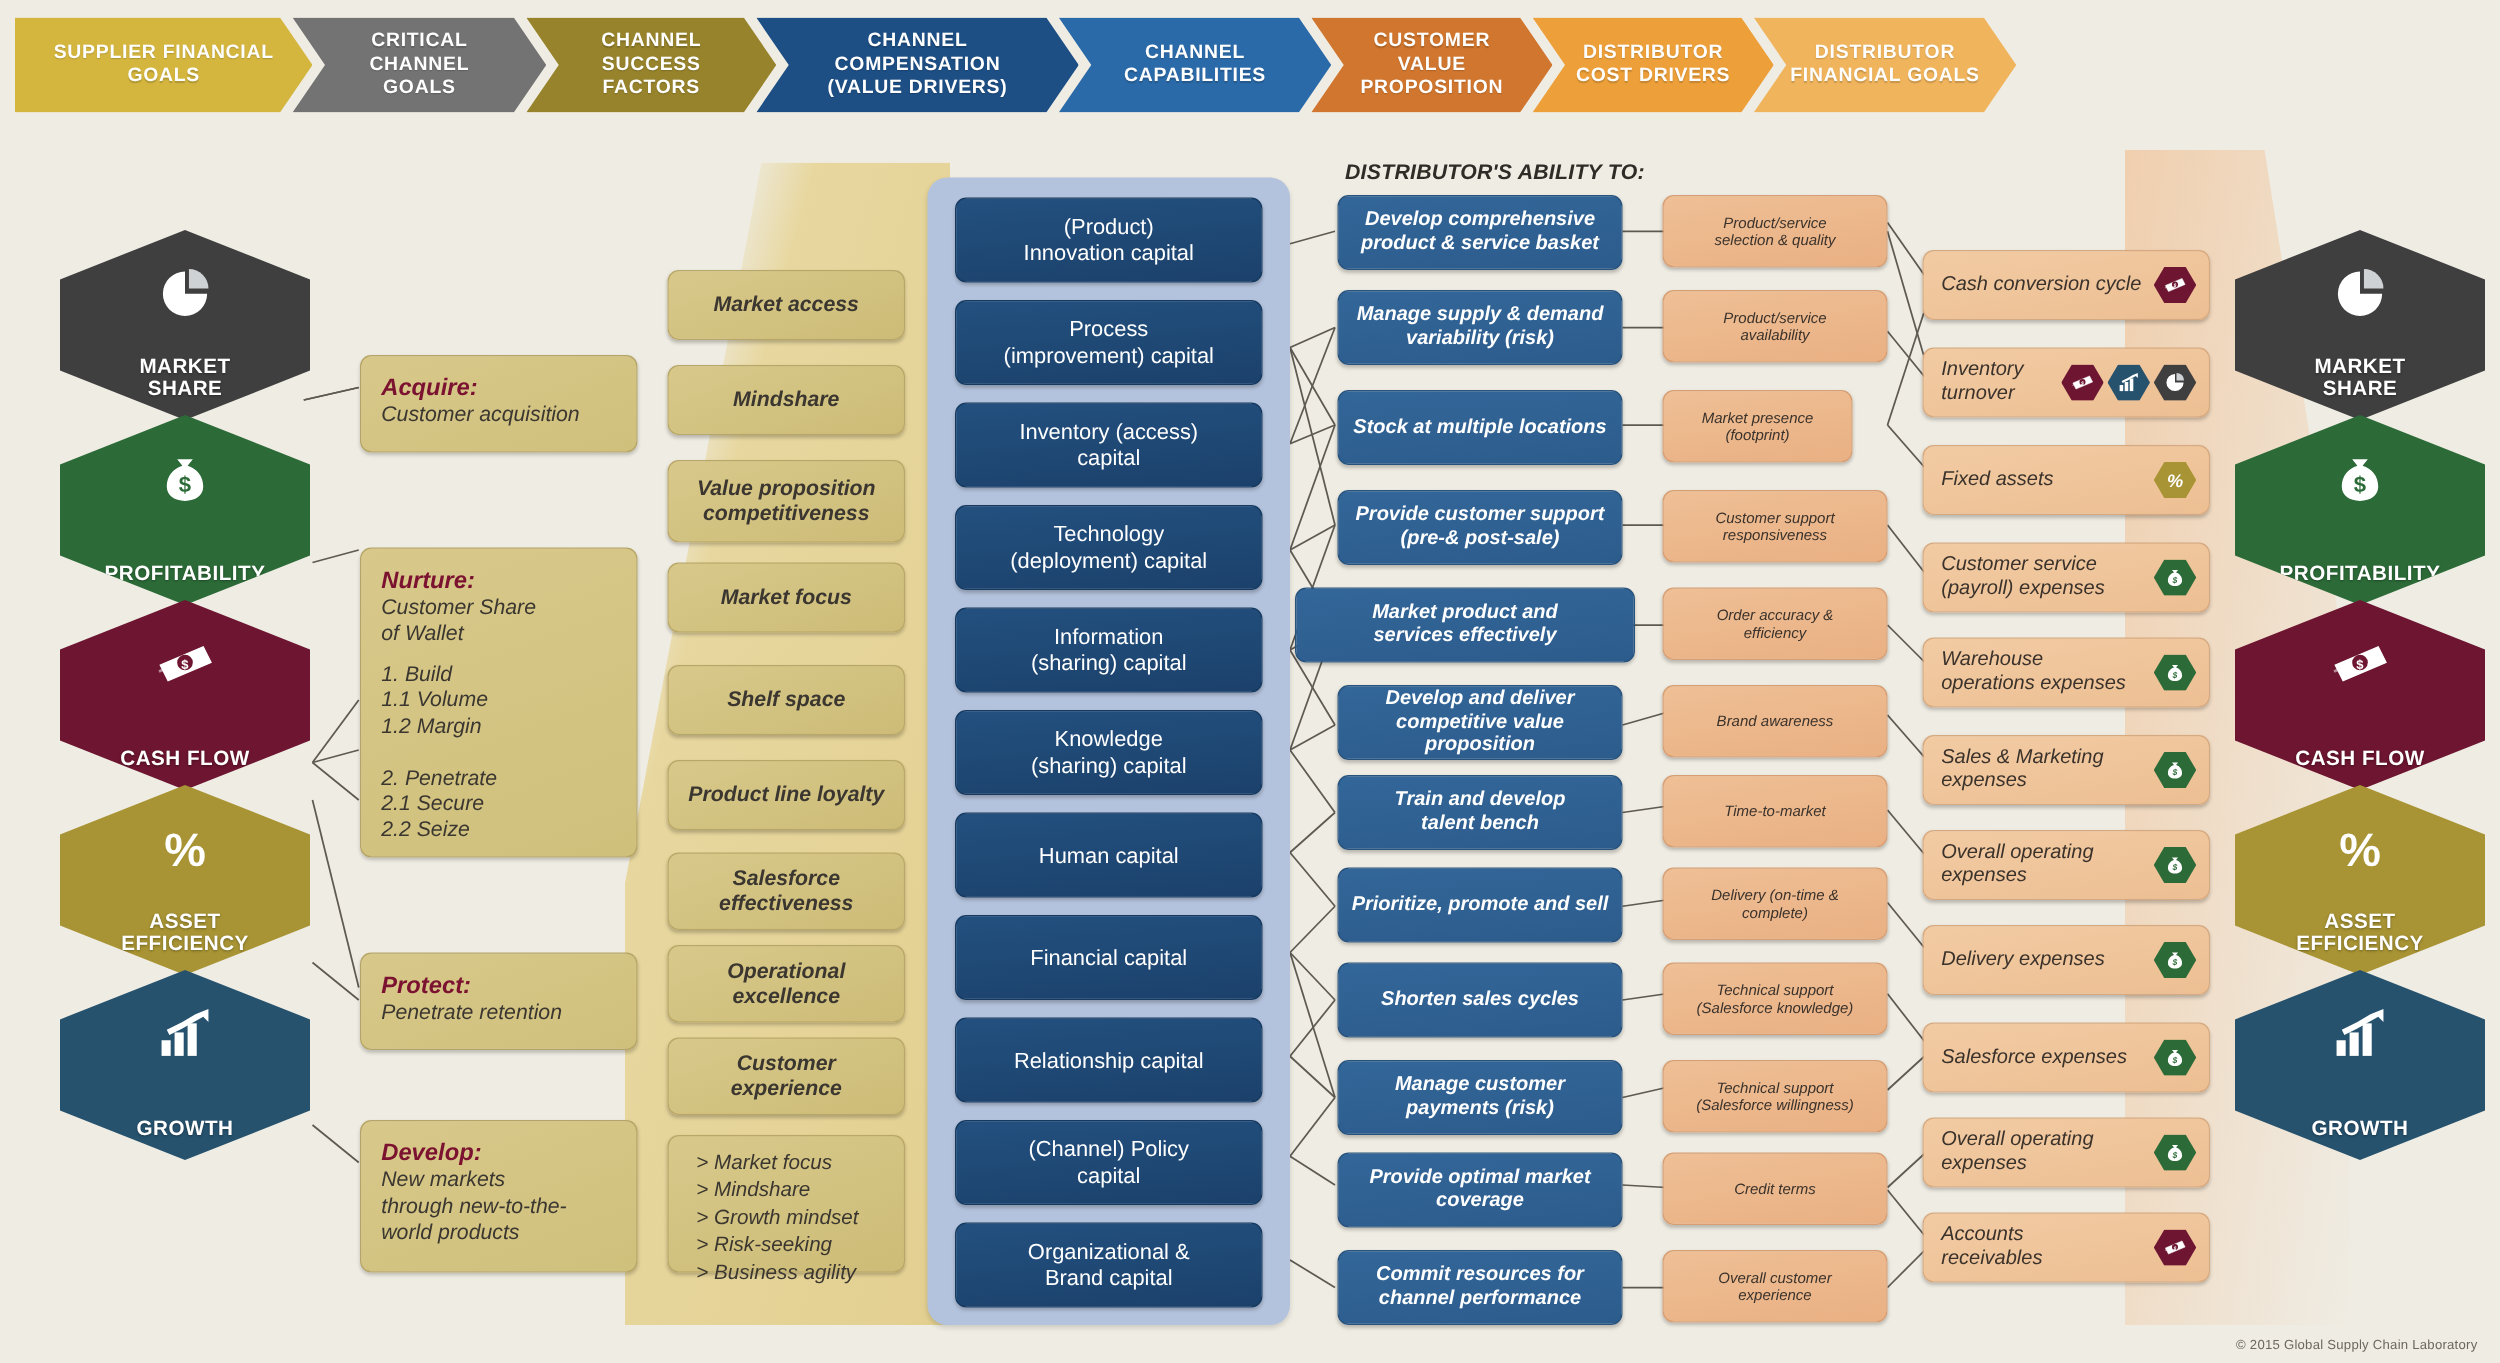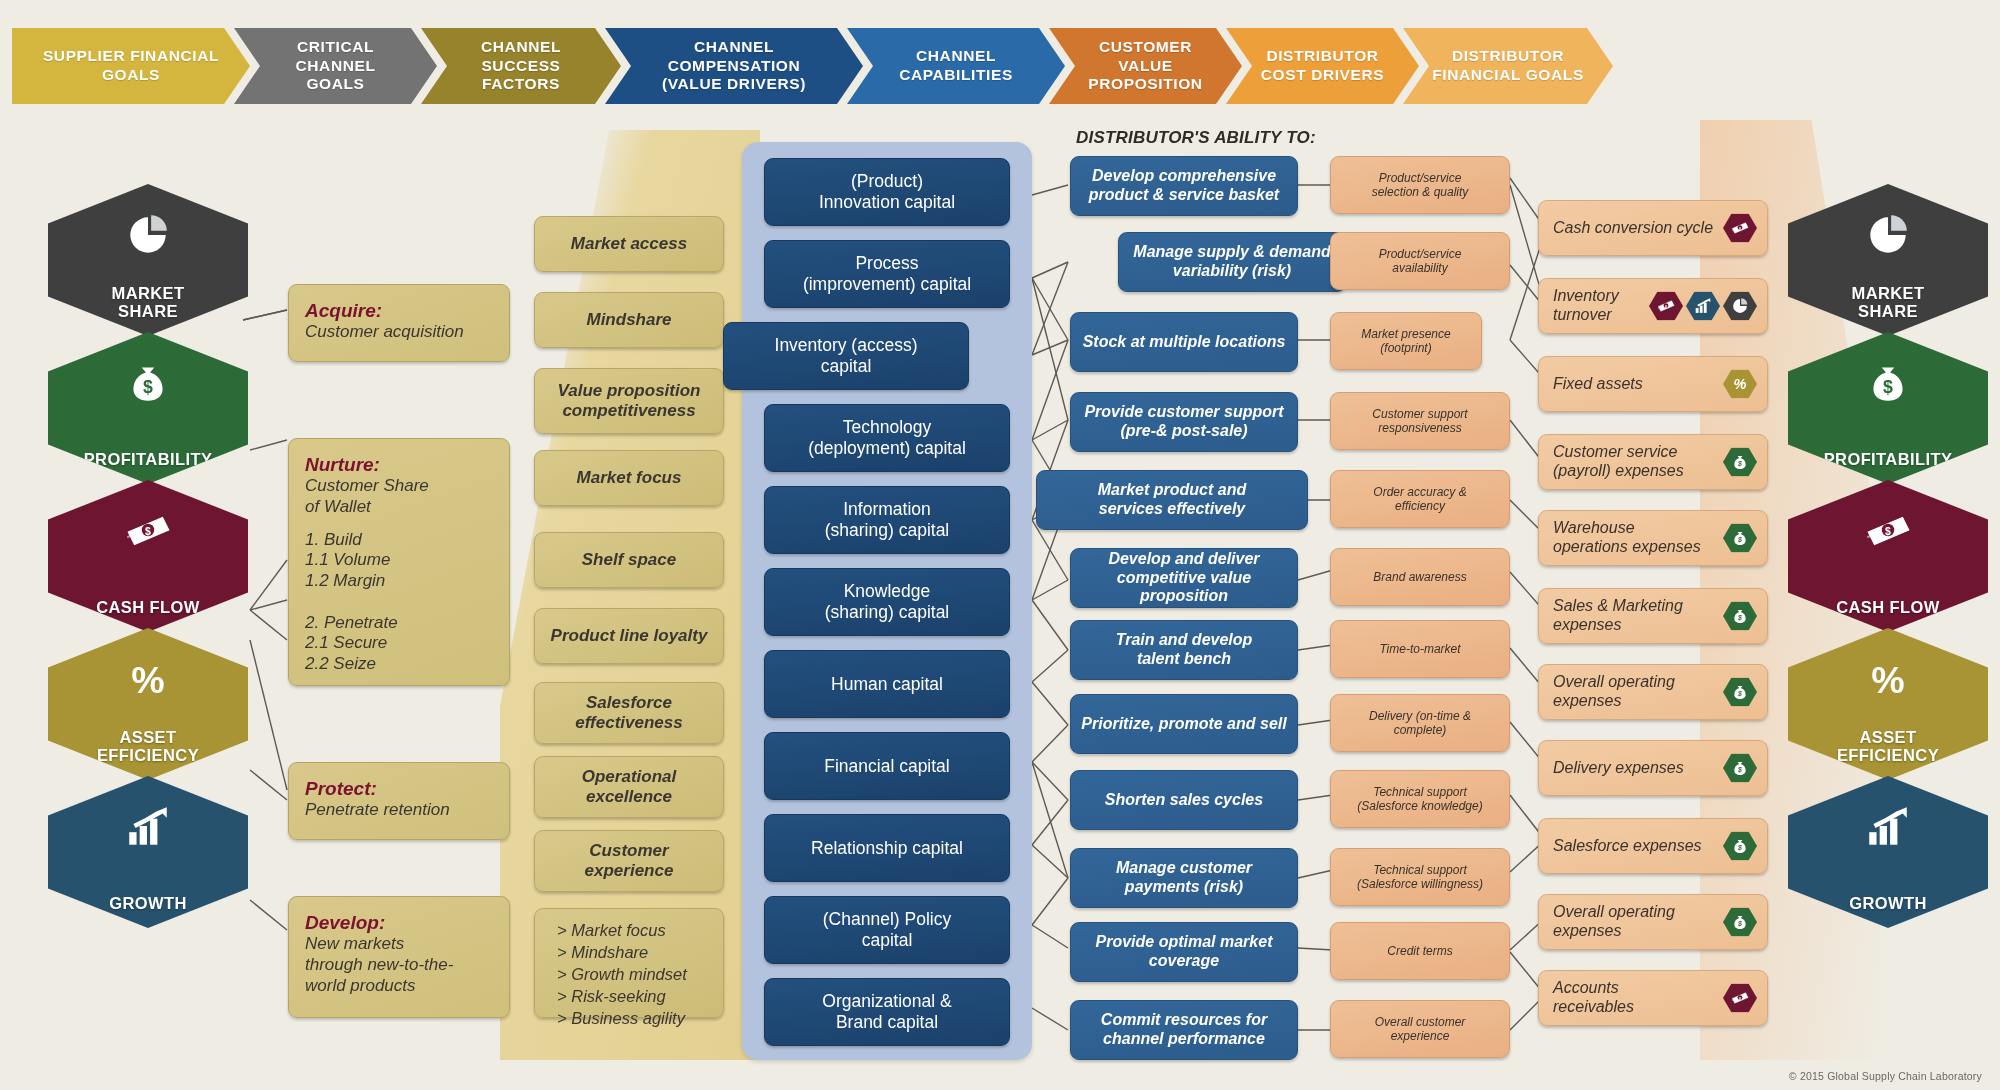--- a/index.html
+++ b/index.html
@@ -18,21 +18,21 @@
     background: linear-gradient(105deg, rgba(232,216,160,0) 0%, rgba(232,216,160,0) 18%, rgba(231,214,155,.95) 30%, rgba(226,206,140,.95) 100%);
     clip-path: polygon(42% 0, 100% 0, 100% 100%, 0 100%, 0 62%);
   }
   .wash-peach {
     left: 1700px; top: 120px; width: 180px; height: 940px;
     background: linear-gradient(100deg, rgba(240,202,165,.85) 0%, rgba(240,202,165,.25) 70%, rgba(240,202,165,0) 100%);
     clip-path: polygon(0 0, 62% 0, 100% 46%, 100% 100%, 0 100%);
   }
 
   
-  #header { position: absolute; left: 12px; top: 28px; display: flex; height: 72px; }
+  #header { position: absolute; left: 12px; top: 14px; display: flex; height: 72px; }
   .chev {
     position: relative; height: 76px; margin-right: -16px;
     clip-path: polygon(0 0, calc(100% - 26px) 0, 100% 50%, calc(100% - 26px) 100%, 0 100%, 26px 50%);
     display: flex; align-items: center; justify-content: center;
     color: #ffffff; text-align: center; letter-spacing: .6px;
     font-weight: 700; font-size: 15.5px; line-height: 1.22;
     padding: 0 26px;
     text-shadow: 0 1px 1px rgba(0,0,0,.18);
   }
   .chev:first-child { clip-path: polygon(0 0, calc(100% - 26px) 0, 100% 50%, calc(100% - 26px) 100%, 0 100%); }
@@ -361,21 +361,21 @@
     </div>
 
   <div id="bluepanel"></div>
   <div id="compensation">
       <div class="box box-blue" style="left: 764px; top: 158px; width: 246px; height: 68px;">
         <span>(Product)<br>Innovation capital</span>
       </div>
       <div class="box box-blue" style="left: 764px; top: 240px; width: 246px; height: 68px;">
         <span>Process<br>(improvement) capital</span>
       </div>
-      <div class="box box-blue" style="left: 723px; top: 322px; width: 246px; height: 68px;">
+      <div class="box box-blue" style="left: 764px; top: 322px; width: 246px; height: 68px;">
         <span>Inventory (access)<br>capital</span>
       </div>
       <div class="box box-blue" style="left: 764px; top: 404px; width: 246px; height: 68px;">
         <span>Technology<br>(deployment) capital</span>
       </div>
       <div class="box box-blue" style="left: 764px; top: 486px; width: 246px; height: 68px;">
         <span>Information<br>(sharing) capital</span>
       </div>
       <div class="box box-blue" style="left: 764px; top: 568px; width: 246px; height: 68px;">
         <span>Knowledge<br>(sharing) capital</span>
@@ -395,21 +395,21 @@
       <div class="box box-blue" style="left: 764px; top: 978px; width: 246px; height: 68px;">
         <span>Organizational &amp;<br>Brand capital</span>
       </div>
     </div>
 
   <div class="colhead" style="left:1076px; top:128px;">DISTRIBUTOR'S ABILITY TO:</div>
   <div id="capabilities">
       <div class="box box-midblue" style="left: 1070px; top: 156px; width: 228px; height: 60px;">
         <span>Develop comprehensive<br>product &amp; service basket</span>
       </div>
-      <div class="box box-midblue" style="left: 1070px; top: 232px; width: 228px; height: 60px; margin-left: 48px;">
+      <div class="box box-midblue" style="left: 1070px; top: 232px; width: 228px; height: 60px;">
         <span>Manage supply &amp; demand<br>variability (risk)</span>
       </div>
       <div class="box box-midblue" style="left: 1070px; top: 312px; width: 228px; height: 60px;">
         <span>Stock at multiple locations</span>
       </div>
       <div class="box box-midblue" style="left: 1070px; top: 392px; width: 228px; height: 60px;">
         <span>Provide customer support<br>(pre-&amp; post-sale)</span>
       </div>
       <div class="box box-midblue" style="left: 1036px; top: 470px; width: 272px; height: 60px;">
         <span>Market product and<br>services effectively</span>

